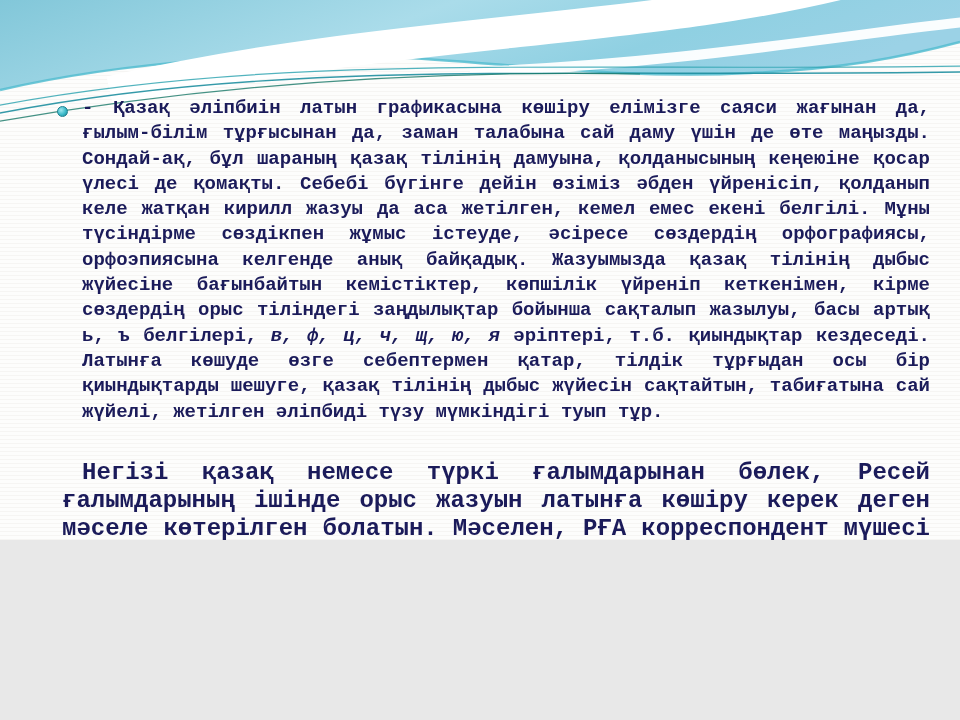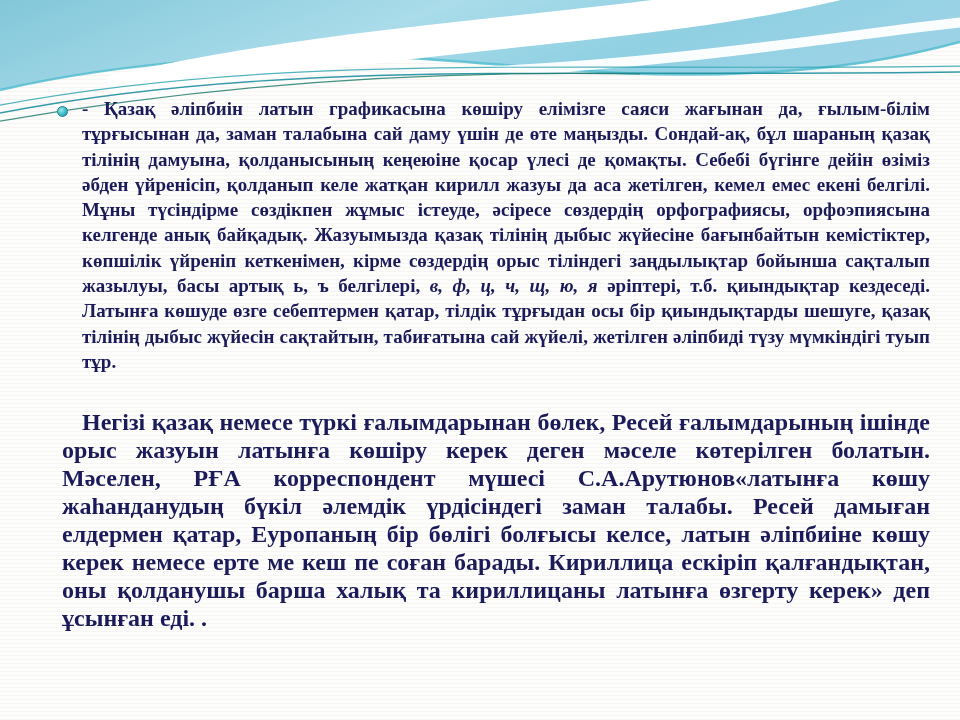--- a/index.html
+++ b/index.html
@@ -1,23 +1,23 @@
 <!DOCTYPE html>
 <html><head>
 <meta charset="utf-8">
 <style>
   html, body { margin: 0; padding: 0; background: #e8e8e8; }
   .slide {
     position: relative;
     width: 960px;
-    height: 720px;
+    height: 540px;
     overflow: hidden;
     background:
       repeating-linear-gradient(180deg, #fdfdfc 0px, #fdfdfc 3px, #f6f5f3 3px, #f6f5f3 4px);
-    font-family: Liberation Serif, serif;
+    font-family: Liberation Mono, monospace;
   }
   .wave-header {
     position: absolute;
     top: 0; left: 0;
     width: 960px; height: 235px;
     pointer-events: none;
   }
   .content {
     position: absolute;
     left: 62px;

